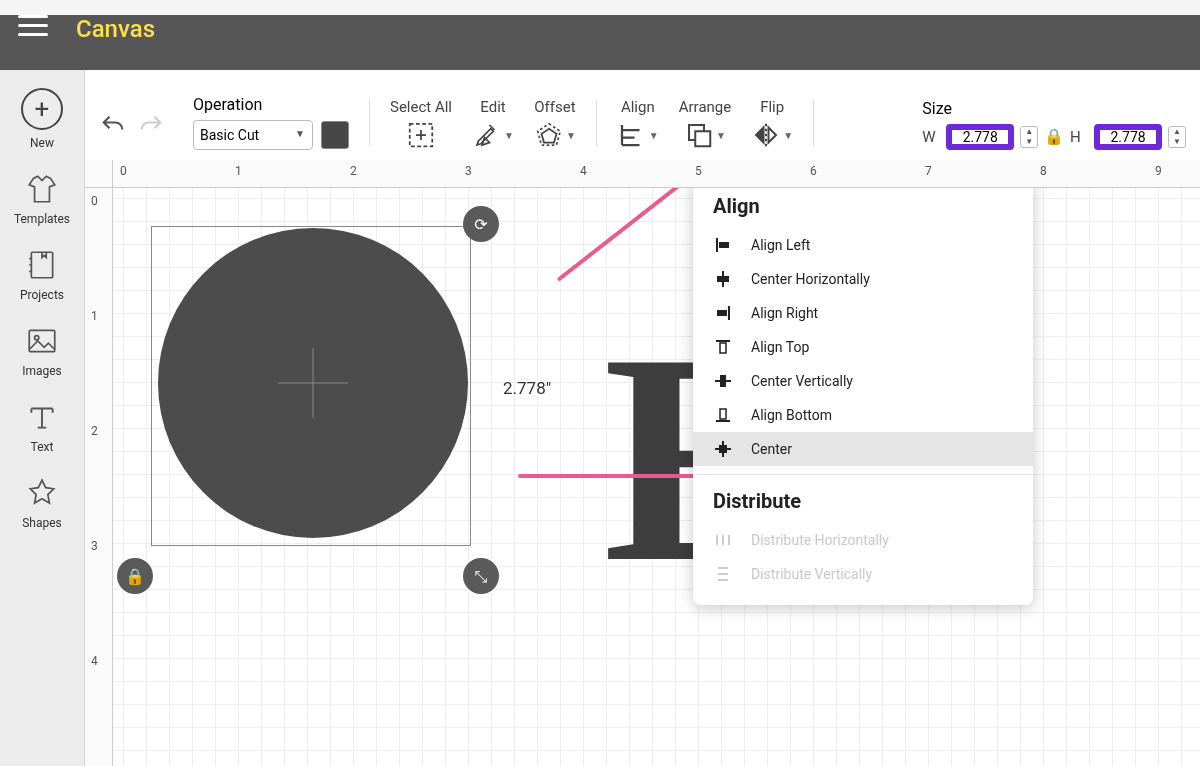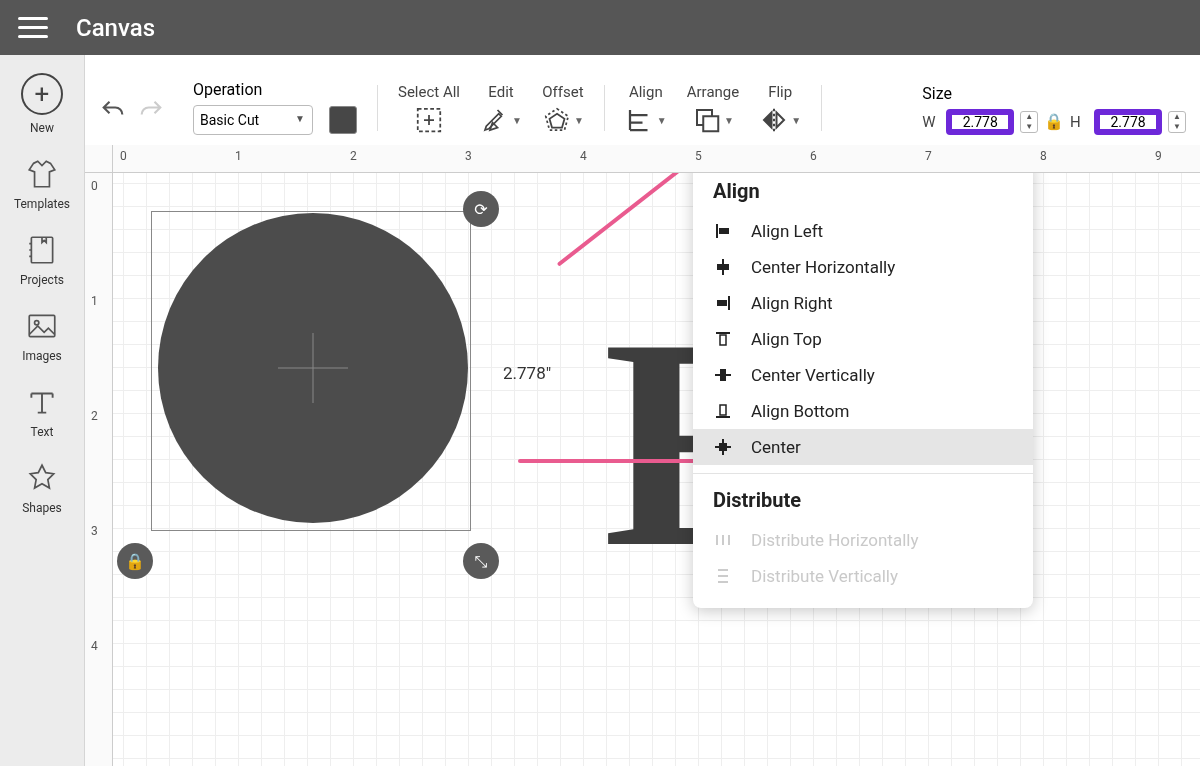--- a/index.html
+++ b/index.html
@@ -1,19 +1,19 @@
 <!DOCTYPE html>
 <html><head>
 <meta charset="utf-8">
 <style>
   * { box-sizing: border-box; margin: 0; padding: 0; font-family: -apple-system, BlinkMacSystemFont, "Segoe UI", Roboto, sans-serif; }
   html, body { width: 1200px; height: 766px; overflow: hidden; background: #f5f5f5; }
 
   
-  .titlebar { height: 55px; background: #565656; color: #ffffff; display: flex; align-items: center; padding: 0 18px; gap: 28px; }
+  .titlebar { height: 55px; background: #565656; color: #fde047; display: flex; padding: 0 18px; gap: 28px; margin-top: 15px; }
   .hamburger { display: flex; flex-direction: column; gap: 6px; cursor: pointer; }
   .hamburger span { width: 30px; height: 3px; background: #fff; border-radius: 2px; }
   .title { font-size: 24px; font-weight: 500; }
 
   .app { display: flex; height: calc(100% - 55px); }
 
   
   .sidebar { width: 85px; background: #ececec; border-right: 1px solid #d5d5d5; display: flex; flex-direction: column; align-items: center; padding-top: 18px; gap: 22px; }
   .sb-item { display: flex; flex-direction: column; align-items: center; gap: 6px; cursor: pointer; color: #333; }
   .sb-item svg { width: 34px; height: 34px; }
@@ -28,21 +28,21 @@
   .tool-col { display: flex; flex-direction: column; align-items: center; gap: 4px; }
   .tool-col .tlbl { font-size: 15px; color: #444; }
   .tool-icon { width: 30px; height: 30px; display:flex; align-items:center; justify-content:center; }
   .tool-with-arrow { display:flex; align-items:center; gap:2px; cursor:pointer; }
   .tri { font-size: 10px; color: #666; }
 
   .undo-redo { display:flex; gap:10px; align-items:center; margin-bottom:6px; margin-right:8px; }
   .undo-redo svg { width:28px; height:28px; }
 
   .op-block { display:flex; flex-direction:column; gap:6px; }
-  .op-row { display:flex; align-items:center; gap:16px; }
+  .op-row { display:flex; align-items:center; gap:8px; }
   select.op-select { width:120px; height:30px; border:1px solid #bbb; border-radius:4px; padding:0 6px; font-size:14px; background:#fff; appearance:none; -webkit-appearance:none; }
   .select-wrap { position:relative; display:inline-block; }
   .select-wrap::after { content:"▼"; position:absolute; right:8px; top:8px; font-size:10px; color:#555; pointer-events:none; }
   .swatch { width:28px; height:28px; background:#474747; border-radius:3px; border:1px solid #888; }
 
   .divider { width:1px; height:46px; background:#ddd; margin-bottom:4px; }
 
   .size-group { display:flex; flex-direction:column; gap:6px; margin-left:auto; }
   .size-row { display:flex; align-items:center; gap:6px; }
   .size-row .slbl { font-size:15px; color:#444; width:18px; }
@@ -85,21 +85,21 @@
 
   
   .arrow { position:absolute; background:#e95b8f; height:4px; border-radius:2px; }
   .arrow::after { content:""; position:absolute; right:-2px; top:-6px; border-left:12px solid #e95b8f; border-top:8px solid transparent; border-bottom:8px solid transparent; }
   .arrow1 { left:445px; top:90px; width:180px; transform-origin:left center; transform:rotate(-38deg); }
   .arrow2 { left:405px; top:286px; width:200px; }
 
   
   .dropdown { position:absolute; left:580px; top:-14px; width:340px; background:#fff; border-radius:8px; box-shadow:0 3px 16px rgba(0,0,0,0.22); padding:14px 0; z-index:50; }
   .dd-heading { font-size:20px; font-weight:700; color:#222; padding:6px 20px 10px 20px; }
-  .dd-item { display:flex; align-items:center; gap:18px; padding:8px 20px; font-size:17px; color:#222; cursor:pointer; }
+  .dd-item { display:flex; align-items:center; gap:18px; padding:8px 20px; font-size:14px; color:#222; cursor:pointer; }
   .dd-item.highlight { background:#e5e5e5; }
   .dd-item.disabled { color:#c9c9c9; cursor:default; }
   .dd-icon { width:20px; flex:0 0 20px; display:flex; align-items:center; justify-content:center; }
   .dd-sep { height:1px; background:#e3e3e3; margin:8px 0; }
 </style>
 </head>
 <body>
 
 <div class="titlebar">
   <div class="hamburger">

